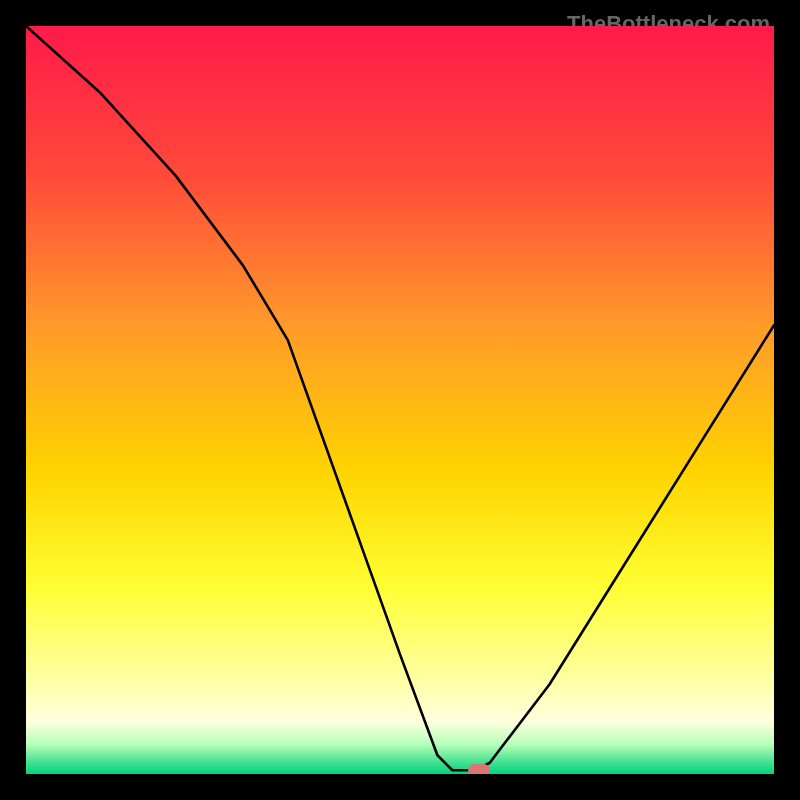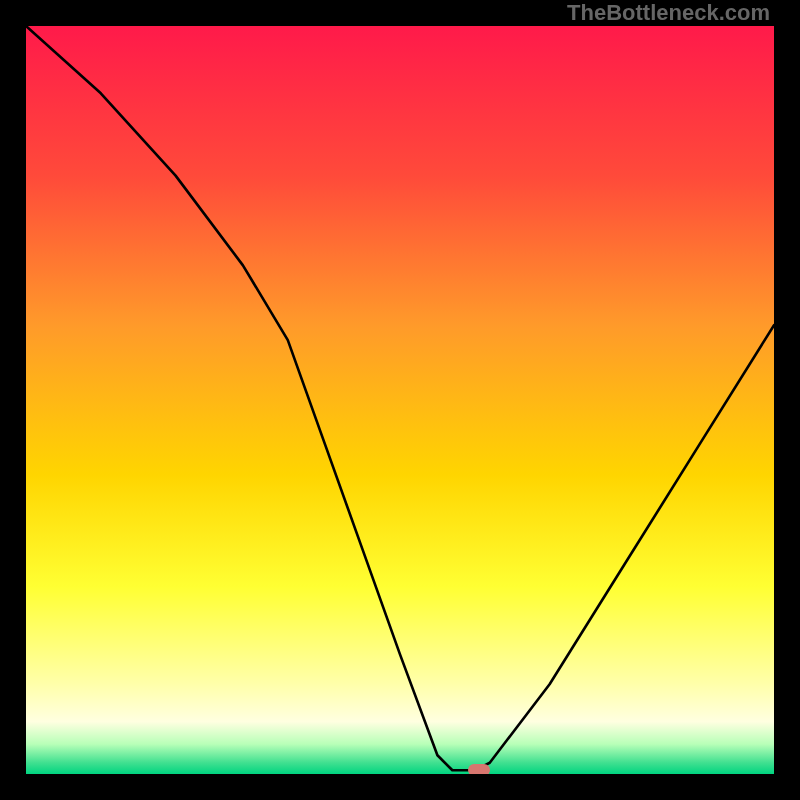--- a/index.html
+++ b/index.html
@@ -26,21 +26,21 @@
   }
   .gradient-bg {
     position: absolute;
     left: 0;
     top: 0;
     width: 100%;
     height: 100%;
   }
   .watermark {
     position: absolute;
-    top: 0;
+    top: 11px;
     right: 30px;
     font-family: Arial, Helvetica, sans-serif;
     font-size: 22px;
     font-weight: bold;
     color: #666666;
     letter-spacing: 0px;
   }
   .curve {
     position: absolute;
     left: 0;

